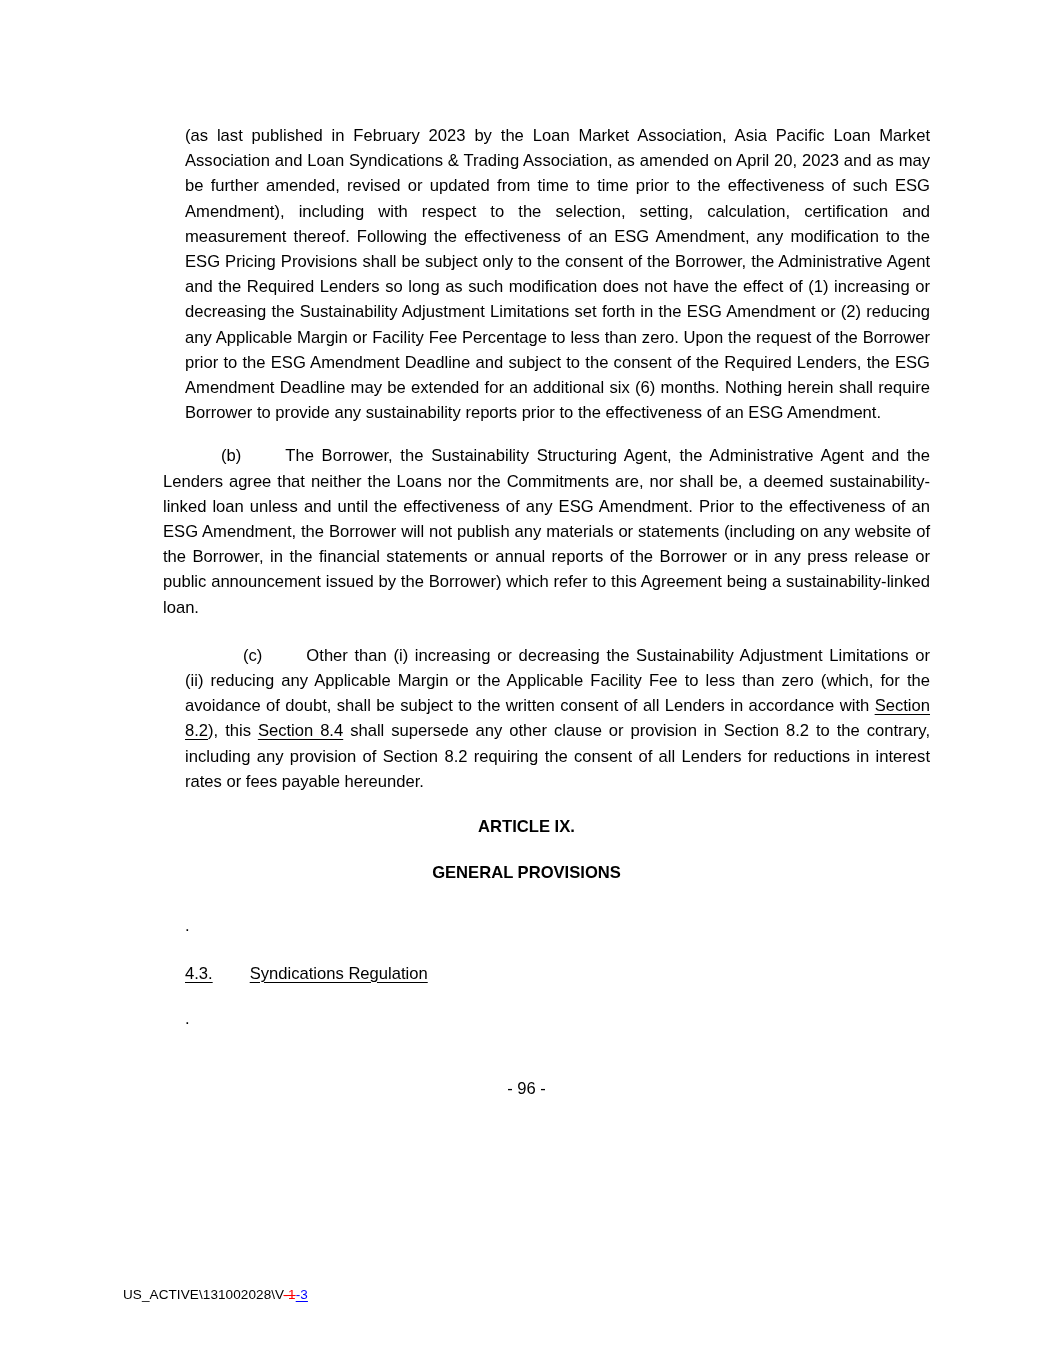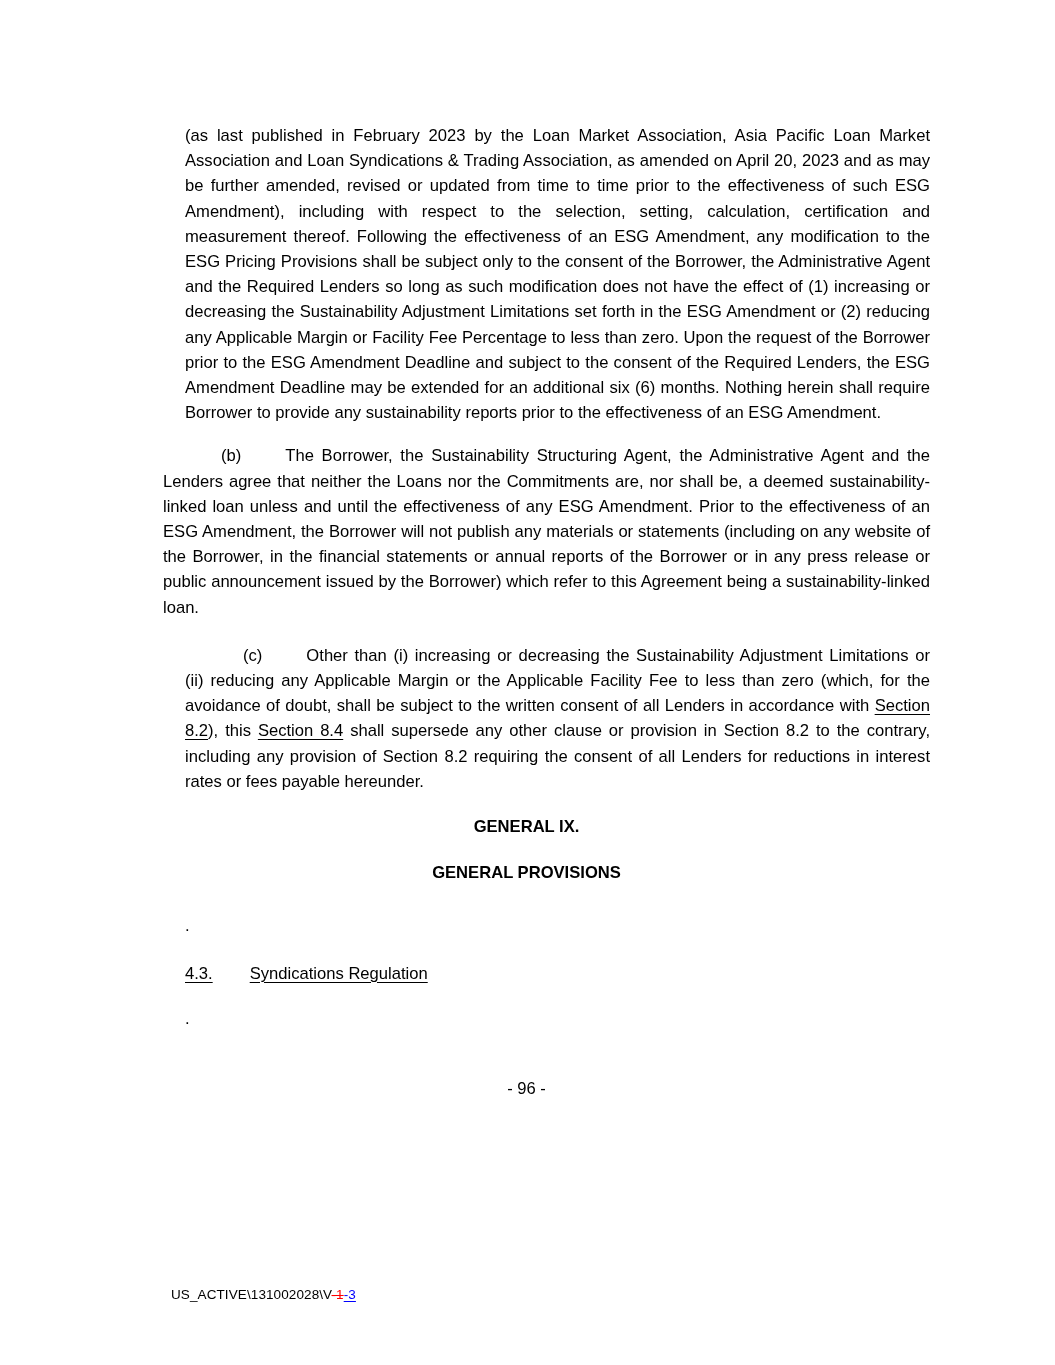--- a/index.html
+++ b/index.html
@@ -56,21 +56,20 @@
   .m-sec92 { margin-bottom: 20px; }
   .m-dot2 { margin-bottom: 45px; }
   .page-number { text-align: center; }
   .footer {
     position: absolute;
     left: 123px;
     top: 1287px;
     font-size: 13.5px;
     line-height: 16px;
     letter-spacing: 0.1px;
-    margin-left: 48px;
   }
   .rev-deleted {
     color: #ff0000;
     text-decoration: line-through;
     text-decoration-thickness: 1px;
   }
   .rev-inserted {
     color: #0000ff;
     text-decoration: underline;
     text-decoration-thickness: 1px;
@@ -82,21 +81,21 @@
 
 <div class="page">
   <div class="content">
 
     <p class="justify block-indent m-p1">(as last published in February 2023 by the Loan Market Association, Asia Pacific Loan Market Association and Loan Syndications &amp; Trading Association, as amended on April 20, 2023 and as may be further amended, revised or updated from time to time prior to the effectiveness of such ESG Amendment), including with respect to the selection, setting, calculation, certification and measurement thereof. Following the effectiveness of an ESG Amendment, any modification to the ESG Pricing Provisions shall be subject only to the consent of the Borrower, the Administrative Agent and the Required Lenders so long as such modification does not have the effect of (1) increasing or decreasing the Sustainability Adjustment Limitations set forth in the ESG Amendment or (2) reducing any Applicable Margin or Facility Fee Percentage to less than zero.  Upon the request of the Borrower prior to the ESG Amendment Deadline and subject to the consent of the Required Lenders, the ESG Amendment Deadline may be extended for an additional six (6) months. Nothing herein shall require Borrower to provide any sustainability reports prior to the effectiveness of an ESG Amendment.</p>
 
     <p class="justify block-indent first-indent m-p2"><span>(b)</span><span class="tab tab-wide"></span><span>The Borrower, the Sustainability Structuring Agent, the Administrative Agent and the Lenders agree that neither the Loans nor the Commitments are, nor shall be, a deemed sustainability-linked loan unless and until the effectiveness of any ESG Amendment. Prior to the effectiveness of an ESG Amendment, the Borrower will not publish any materials or statements (including on any website of the Borrower, in the financial statements or annual reports of the Borrower or in any press release or public announcement issued by the Borrower) which refer to this Agreement being a sustainability-linked loan.</span></p>
 
     <p class="justify block-indent first-indent m-p3"><span>(c)</span><span class="tab tab-wide"></span><span>Other than (i) increasing or decreasing the Sustainability Adjustment Limitations or (ii) reducing any Applicable Margin or the Applicable Facility Fee to less than zero (which, for the avoidance of doubt, shall be subject to the written consent of all Lenders in accordance with </span><span class="u">Section 8.2</span><span>), this </span><span class="u">Section 8.4</span><span> shall supersede any other clause or provision in Section 8.2 to the contrary, including any provision of Section 8.2 requiring the consent of all Lenders for reductions in interest rates or fees payable hereunder.</span></p>
 
-    <p class="heading-center m-article">GENERAL IX.</p>
+    <p class="heading-center m-article">ARTICLE IX.</p>
 
     <p class="heading-center m-provisions">GENERAL PROVISIONS</p>
 
 
     <p class="orphan-dot m-dot1">.</p>
 
 
     <p class="section-heading m-sec92"><span class="u">4.3.</span><span class="tab tab-mid"></span><span class="u">Syndications Regulation</span></p>
 
     <p class="orphan-dot m-dot2">.</p>

